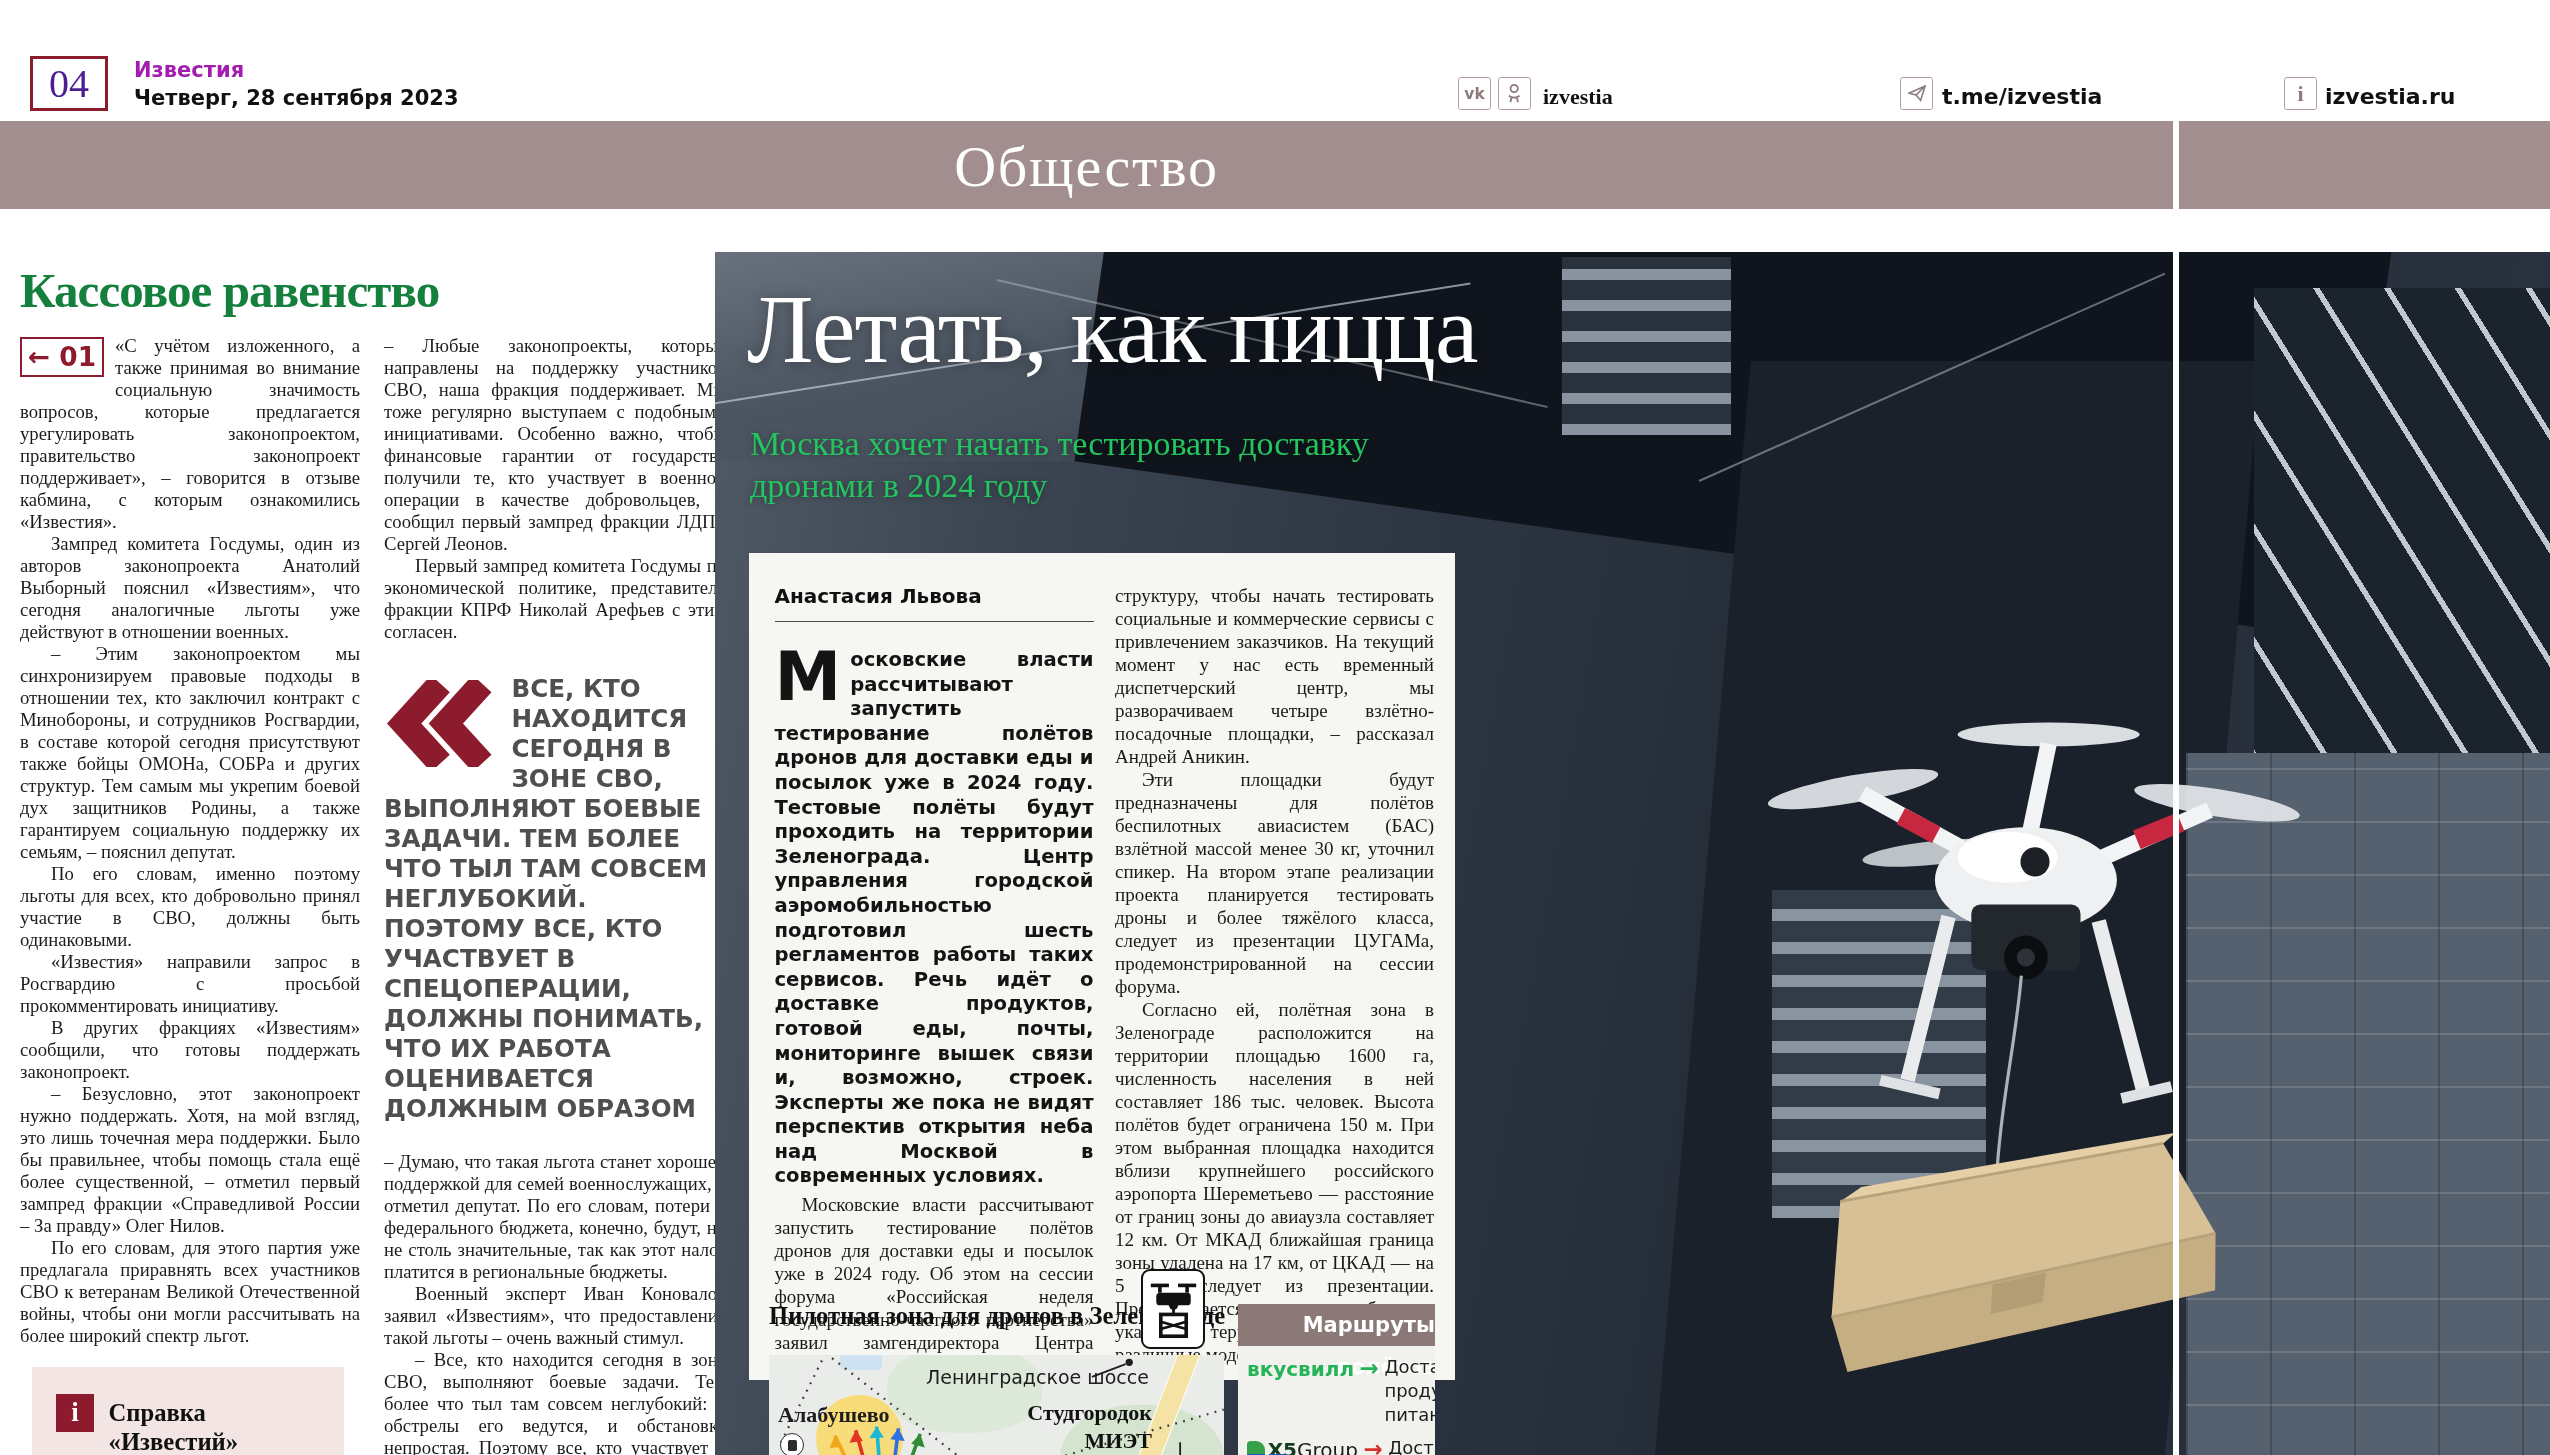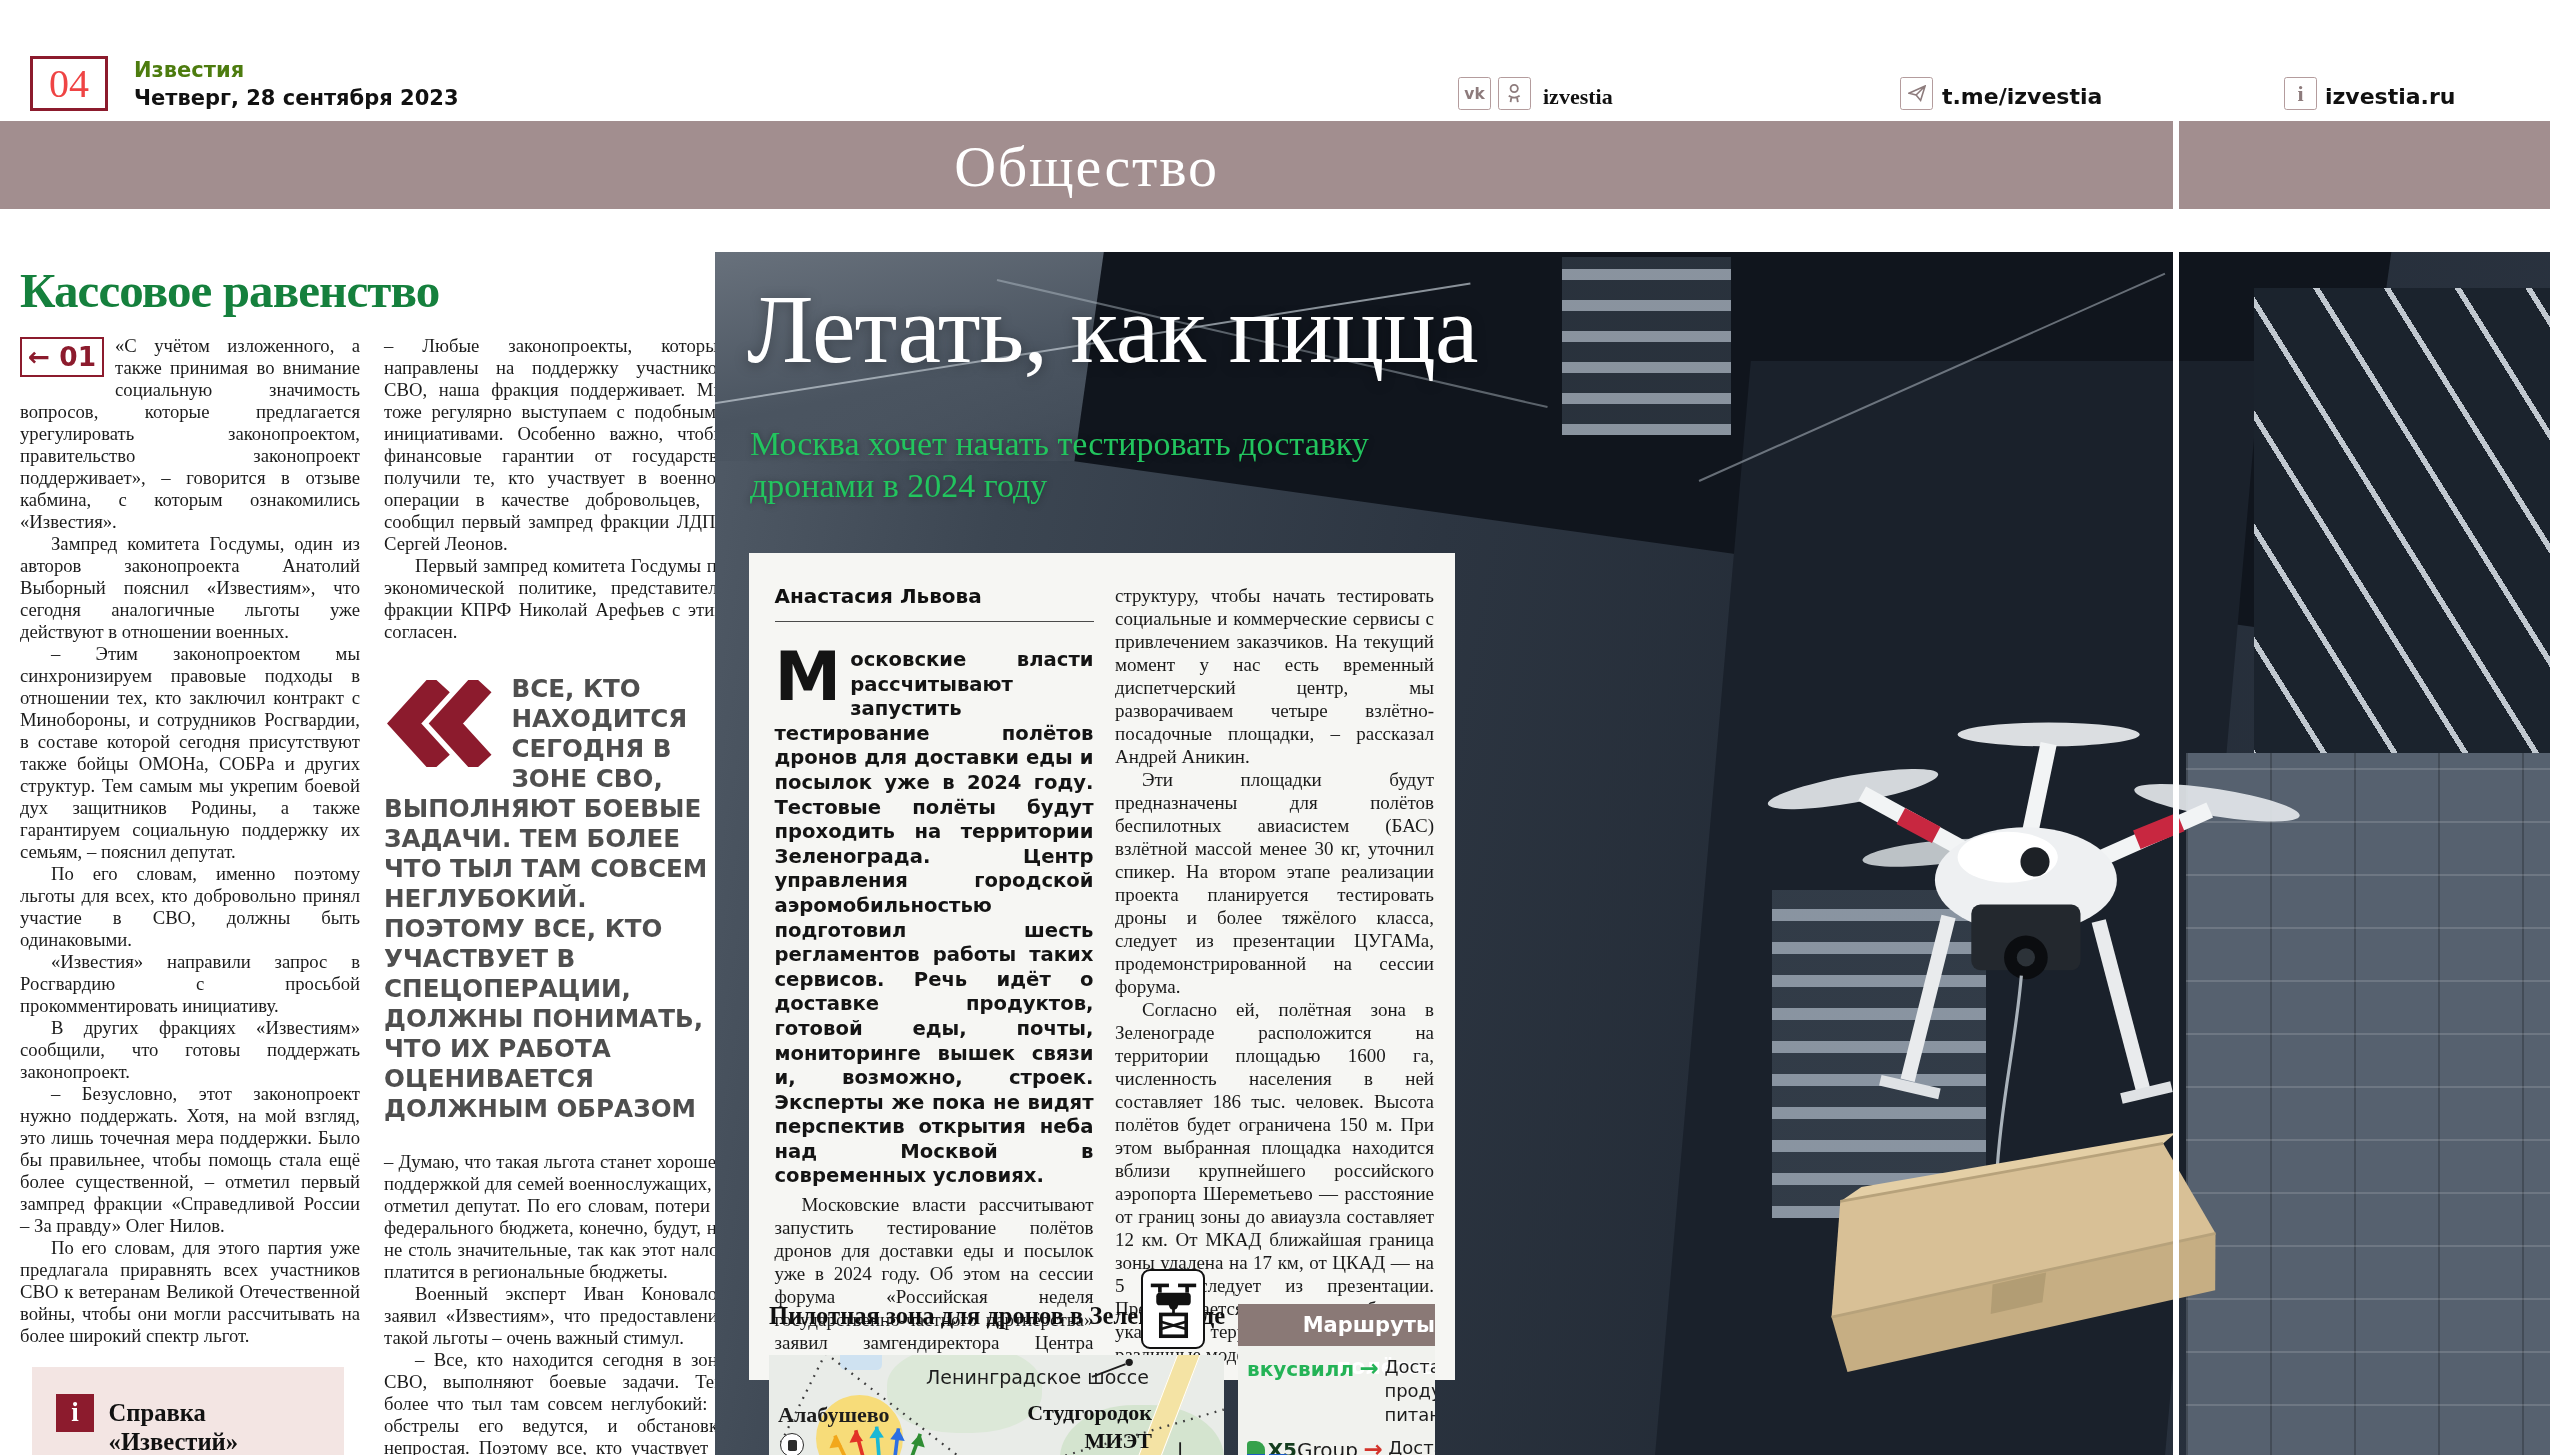--- a/index.html
+++ b/index.html
@@ -2,22 +2,22 @@
 <html style="font-size:14.6px"><head>
 <meta charset="utf-8">
 <style>
   * { margin:0; padding:0; box-sizing:border-box; }
   html,body { width:2550px; height:1455px; }
   body { position:relative; background:#fff; font-family:"Liberation Serif",serif; color:#1c1c1c; overflow:hidden; }
   .abs { position:absolute; }
 
   
   #pagenum-box { left:30px; top:56px; width:78px; height:55px; border:3.6px solid #8c1b2d;
-    color:#ef4444; font:40px "Liberation Serif",serif; text-align:center; line-height:49px; }
-  #brand { left:134px; top:58px; font:bold 21px "DejaVu Sans",sans-serif; color:#4d7c0f; }
+    color:#4c1d95; font:40px "Liberation Serif",serif; text-align:center; line-height:49px; }
+  #brand { left:134px; top:58px; font:bold 21px "DejaVu Sans",sans-serif; color:#a21caf; }
   #issue-date { left:134px; top:86px; font:bold 21px "DejaVu Sans",sans-serif; color:#111; }
   .soc-ic { width:33px; height:33px; border:1.8px solid #b49c9d; border-radius:2.7px; color:#8d7b7c;
     display:flex; align-items:center; justify-content:center; font:bold 15.5px "DejaVu Sans",sans-serif; top:77px; background:#fff; }
   .soc-txt { top:84px; font:bold 22px "DejaVu Sans",sans-serif; color:#111; }
   #vk-box{left:1458px;} #ok-box{left:1498px;} #soc-handle{left:1543px;font-family:Liberation Serif, serif;}
   #tg-box{left:1900px;} #soc-tg{left:1942px;}
   #i-box{left:2284px; font-family:"Liberation Serif",serif; font-size:22px;} #soc-site{left:2325px;}
 
   
   #band { left:0; top:121px; width:2550px; height:88px; background:#a28e8f; }

